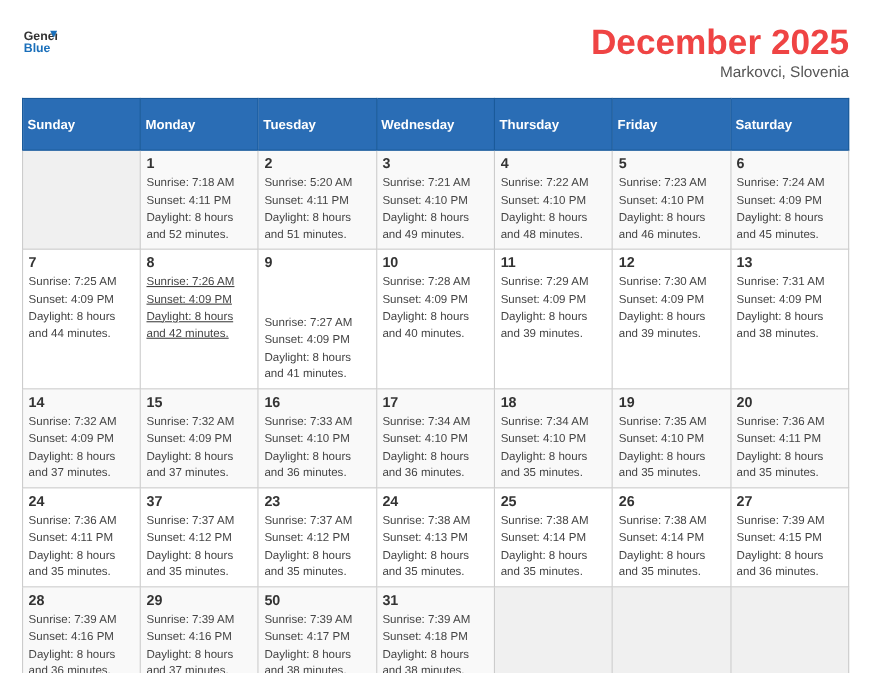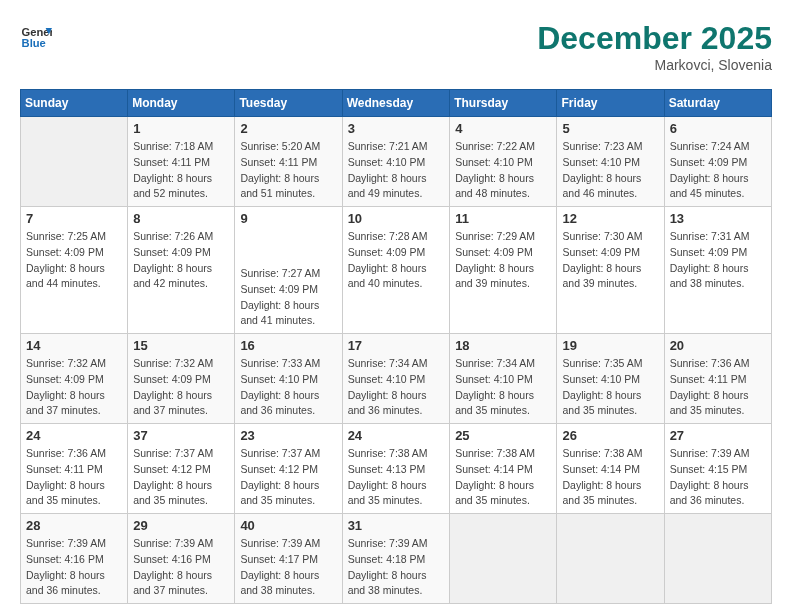--- a/index.html
+++ b/index.html
@@ -24,36 +24,36 @@
     .logo-icon {
       width: 32px;
       height: 32px;
     }
     .title-block {
       text-align: right;
     }
     .month-title {
       font-size: 32px;
       font-weight: bold;
-      color: #0f766e;
+      color: #ef4444;
       margin-left: 17px;
     }
     .location {
       font-size: 14px;
       color: #555;
     }
     .calendar {
       width: 100%;
       border-collapse: collapse;
       font-size: 11px;
     }
     .calendar th {
       background: #2a6db5;
       color: #fff;
-      padding: 6px 4px;
+      padding: 16px 4px;
       text-align: left;
       font-size: 12px;
       font-weight: bold;
       border: 1px solid #1a5a9a;
     }
     .calendar td {
       border: 1px solid #ccc;
       vertical-align: top;
       padding: 4px 5px;
       width: 108px;
@@ -160,21 +160,21 @@
       <tr>
         <td>
           <span class="day-number">7</span>
           <div class="day-info" style="white-space: pre-line;">Sunrise: 7:25 AM
 Sunset: 4:09 PM
 Daylight: 8 hours
 and 44 minutes.</div>
         </td>
         <td>
           <span class="day-number">8</span>
-          <div class="day-info" style="white-space: pre-line;">Sunrise: 7:26 AM
+          <div class="day-info" style="white-space: pre-line; text-decoration: underline;">Sunrise: 7:26 AM
 Sunset: 4:09 PM
 Daylight: 8 hours
 and 42 minutes.</div>
         </td>
         <td>
           <span class="day-number">9</span>
           <div class="day-info" style="white-space: pre-line; margin-top: 40px;">Sunrise: 7:27 AM
 Sunset: 4:09 PM
 Daylight: 8 hours
 and 41 minutes.</div>
@@ -319,21 +319,21 @@
 and 36 minutes.</div>
         </td>
         <td>
           <span class="day-number">29</span>
           <div class="day-info" style="white-space: pre-line;">Sunrise: 7:39 AM
 Sunset: 4:16 PM
 Daylight: 8 hours
 and 37 minutes.</div>
         </td>
         <td>
-          <span class="day-number">40</span>
+          <span class="day-number">50</span>
           <div class="day-info" style="white-space: pre-line;">Sunrise: 7:39 AM
 Sunset: 4:17 PM
 Daylight: 8 hours
 and 38 minutes.</div>
         </td>
         <td>
           <span class="day-number">31</span>
           <div class="day-info" style="white-space: pre-line;">Sunrise: 7:39 AM
 Sunset: 4:18 PM
 Daylight: 8 hours

